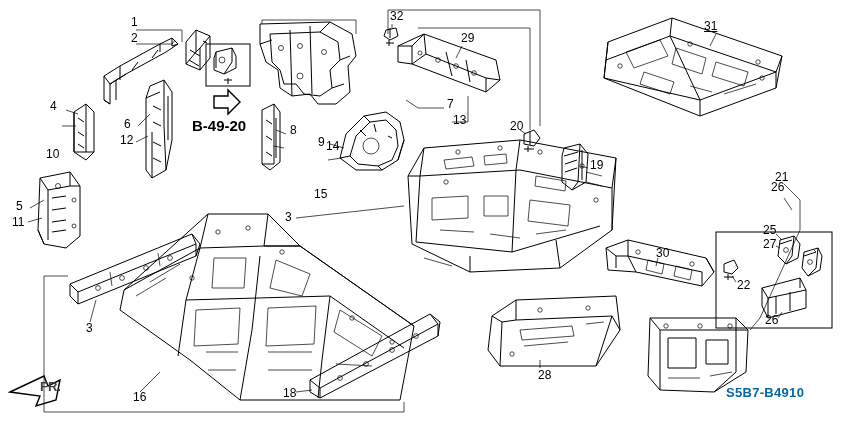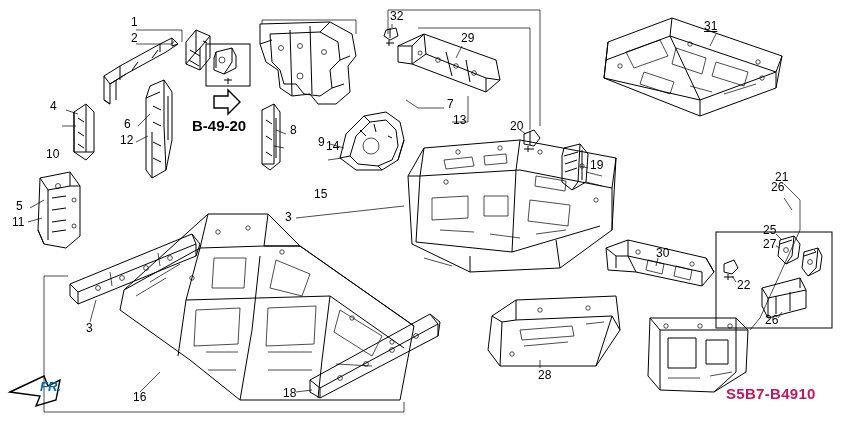--- a/index.html
+++ b/index.html
@@ -1,21 +1,21 @@
 <!DOCTYPE html>
 <html><head>
 <meta charset="utf-8">
 <style>
   html,body{margin:0;padding:0;background:#ffffff;}
   #page{position:relative;width:850px;height:425px;background:#ffffff;
         font-family:"Liberation Sans", sans-serif;overflow:hidden;}
   .lbl{position:absolute;font-size:12px;color:#000;line-height:12px;white-space:nowrap;}
   .lbl.b{font-weight:bold;}
-  .code{position:absolute;font-size:15px;font-weight:bold;color:#be185d;letter-spacing:0.3px;text-align:right;}
-  .fr{position:absolute;font-size:13px;font-weight:bold;font-style:italic;color:#0369a1;}
+  .code{position:absolute;font-size:13px;font-weight:bold;color:#0369a1;letter-spacing:0.3px;text-align:right;}
+  .fr{position:absolute;font-size:13px;font-weight:bold;color:#404040;}
   svg{position:absolute;left:0;top:0;}
   .ln{stroke:#000;stroke-width:1;fill:none;}
   .th{stroke:#000;stroke-width:1.4;fill:none;}
   .hair{stroke:#000;stroke-width:0.7;fill:none;}
 </style>
 </head>
 <body>
 
 <div id="page">
 

